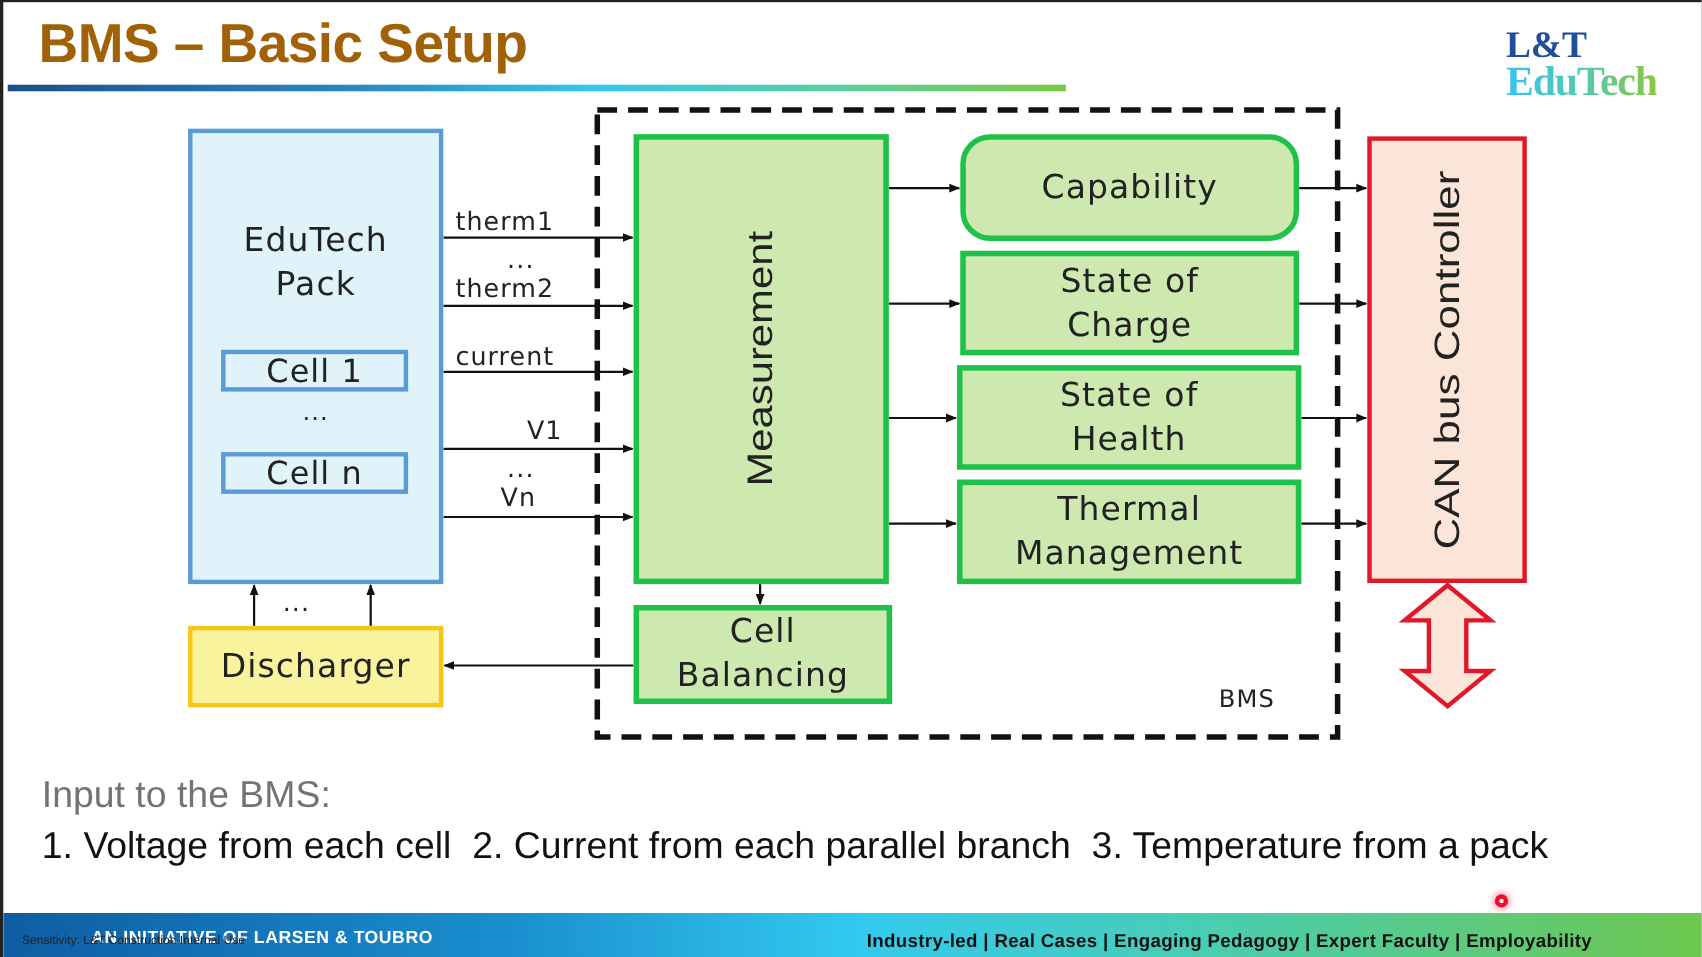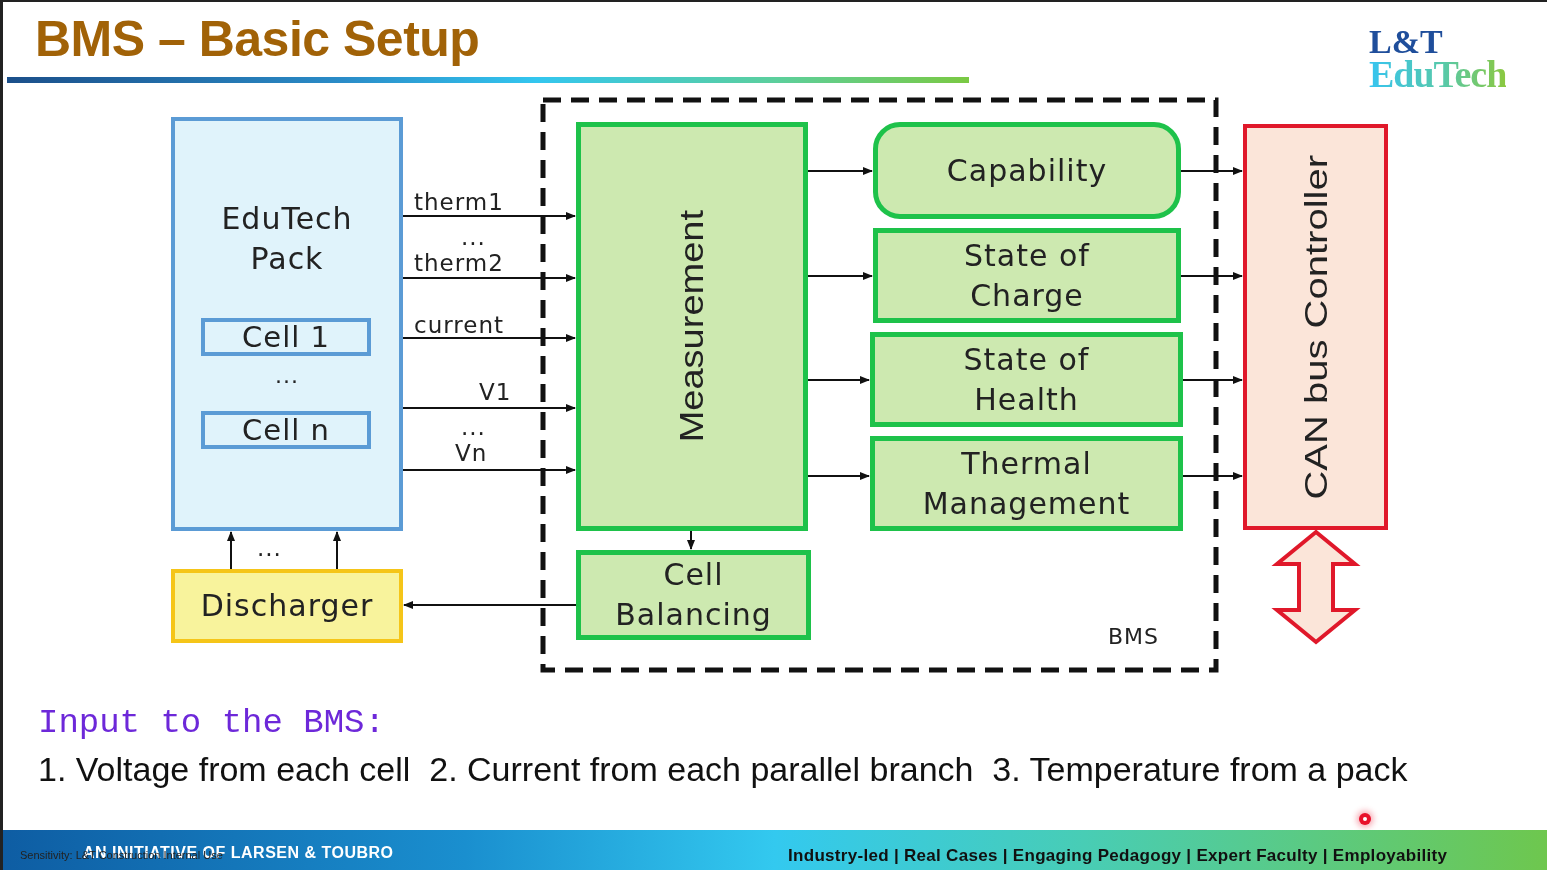--- a/index.html
+++ b/index.html
@@ -23,21 +23,21 @@
   #balancing { left:573px; top:548px; width:235px; height:90px; }
   #capability { left:870px; top:120px; width:308px; height:97px;border-radius:27px; }
   #soc { left:870px; top:226px; width:308px; height:95px; }
   #soh { left:867px; top:330px; width:313px; height:95px; }
   #thermal { left:867px; top:434px; width:313px; height:95px; }
   #can { left:1240px; top:122px; width:145px; height:406px; background:#fbe5d9; border:4px solid #e0182a; }
   #can-label { font-size:40px; transform:rotate(180deg) scaleX(0.8); }
   #bms-label { left:1105px; top:622px; font-size:22px; color:#222; letter-spacing:1px; }
   .sig { position:absolute; font-size:23px; color:#222; letter-spacing:1px; }
   svg#lines { position:absolute; left:0; top:0; }
-  #input-title { left:35px; top:702px; font-family:Liberation Mono, monospace; font-size:34px; color:#6d28d9; }
+  #input-title { left:35px; top:702px; font-family:Liberation Sans, sans-serif; font-size:34px; color:#737373; }
   #input-list { left:35px; top:748px; font-family:"Liberation Sans", sans-serif; font-size:34px; color:#111; white-space:pre; }
   #footer { left:0; top:828px; width:1544px; height:42px; background:linear-gradient(90deg,#0e5da3 0%,#1a8fcf 30%,#33c9ef 50%,#48cdb5 70%,#6ec74e 100%); }
   #footer-initiative { left:80px; top:14px; font-family:"Liberation Sans", sans-serif; font-weight:bold; font-size:16px; color:#fff; letter-spacing:0.5px; }
   #footer-sens { left:17px; top:19px; font-family:"Liberation Sans", sans-serif; font-size:11px; color:#222; }
   #footer-tag { left:785px; top:16px; font-family:"Liberation Sans", sans-serif; font-weight:bold; font-size:17px; color:#111; letter-spacing:0.3px; }
   #pointer { left:1356px; top:811px; width:12px; height:12px; border-radius:50%; background:#e8102a; box-shadow:0 0 6px 2px rgba(232,16,42,0.4); }
   #pointer::after { content:""; position:absolute; left:4px; top:4px; width:4px; height:4px; border-radius:50%; background:#fff; }
 </style>
 </head>
 <body>

